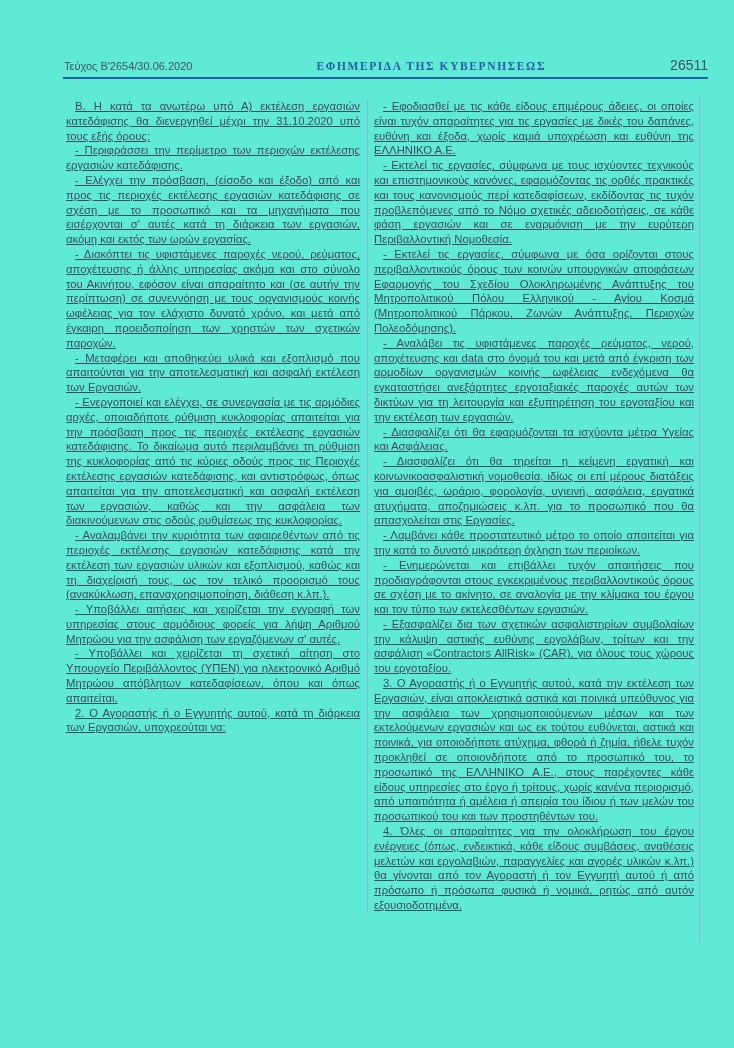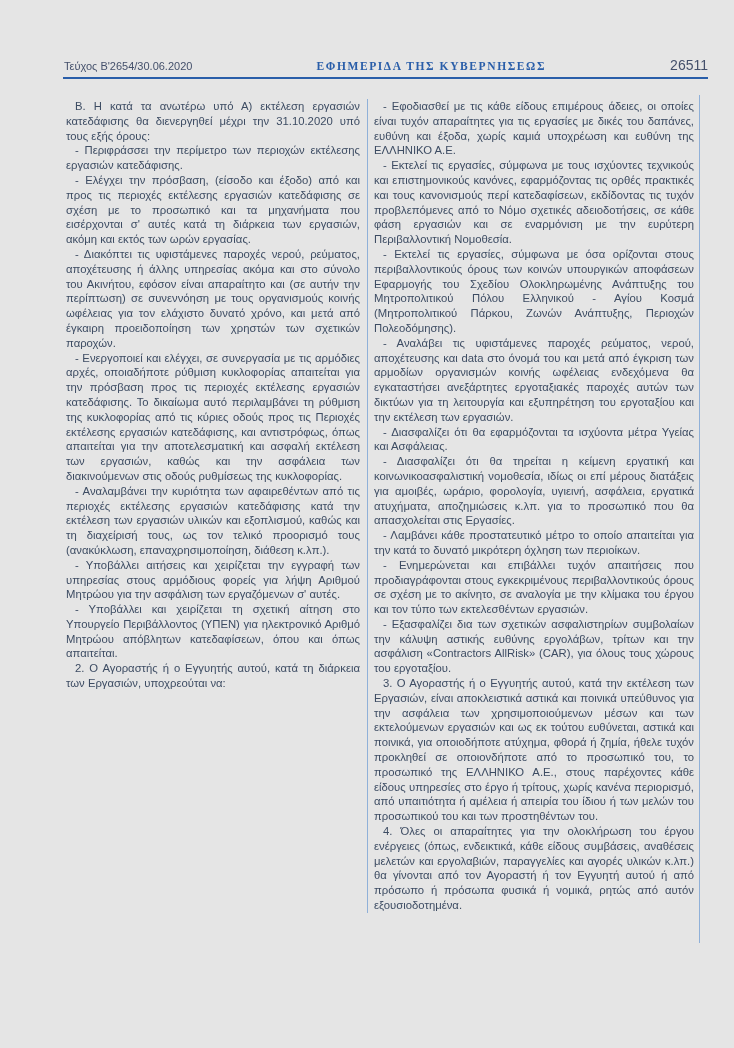--- a/index.html
+++ b/index.html
@@ -1,19 +1,19 @@
 <!DOCTYPE html>
 <html lang="el"><head>
 <meta charset="utf-8">
 <style>
   html, body { margin:0; padding:0; background:#ffffff; }
   .page {
     position:relative;
     width:734px; height:1048px;
-    background:#e5e5e5;
+    background:#5eead4;
     font-family:"Liberation Sans", sans-serif;
     color:#3d4c63;
     overflow:hidden;
   }
   .header {
     position:absolute; top:57px; left:64px; width:644px;
     display:flex; align-items:baseline;
   }
   .issue {
     font-size:11px; color:#44506b; white-space:nowrap;
@@ -29,20 +29,21 @@
     font-size:14px; color:#44506b; white-space:nowrap;
   }
   .rule {
     position:absolute; top:77px; left:63px; width:645px; height:2px;
     background:#2a5ea9;
   }
   .columns {
     position:absolute; top:99px; left:66px; width:628px;
     display:grid;
     grid-template-columns:294px 14px 320px;
+    text-decoration:underline;
   }
   .col p {
     margin:0;
     font-size:11.3px;
     line-height:14.8px;
     text-align:justify;
     text-indent:9px;
     color:#3d4c63;
   }
   .col-divider {
@@ -67,20 +68,21 @@
   </header>
 
   <div class="rule"></div>
 
   <main class="columns">
     <section class="col left">
       <p>Β. Η κατά τα ανωτέρω υπό Α) εκτέλεση εργασιών κατεδάφισης θα διενεργηθεί μέχρι την 31.10.2020 υπό τους εξής όρους:</p>
       <p>- Περιφράσσει την περίμετρο των περιοχών εκτέλεσης εργασιών κατεδάφισης.</p>
       <p>- Ελέγχει την πρόσβαση, (είσοδο και έξοδο) από και προς τις περιοχές εκτέλεσης εργασιών κατεδάφισης σε σχέση με το προσωπικό και τα μηχανήματα που εισέρχονται σ' αυτές κατά τη διάρκεια των εργασιών, ακόμη και εκτός των ωρών εργασίας.</p>
       <p>- Διακόπτει τις υφιστάμενες παροχές νερού, ρεύματος, αποχέτευσης ή άλλης υπηρεσίας ακόμα και στο σύνολο του Ακινήτου, εφόσον είναι απαραίτητο και (σε αυτήν την περίπτωση) σε συνεννόηση με τους οργανισμούς κοινής ωφέλειας για τον ελάχιστο δυνατό χρόνο, και μετά από έγκαιρη προειδοποίηση των χρηστών των σχετικών παροχών.</p>
+      <p>- Μεταφέρει και αποθηκεύει υλικά και εξοπλισμό που απαιτούνται για την αποτελεσματική και ασφαλή εκτέλεση των Εργασιών.</p>
       <p>- Ενεργοποιεί και ελέγχει, σε συνεργασία με τις αρμόδιες αρχές, οποιαδήποτε ρύθμιση κυκλοφορίας απαιτείται για την πρόσβαση προς τις περιοχές εκτέλεσης εργασιών κατεδάφισης. Το δικαίωμα αυτό περιλαμβάνει τη ρύθμιση της κυκλοφορίας από τις κύριες οδούς προς τις Περιοχές εκτέλεσης εργασιών κατεδάφισης, και αντιστρόφως, όπως απαιτείται για την αποτελεσματική και ασφαλή εκτέλεση των εργασιών, καθώς και την ασφάλεια των διακινούμενων στις οδούς ρυθμίσεως της κυκλοφορίας.</p>
       <p>- Αναλαμβάνει την κυριότητα των αφαιρεθέντων από τις περιοχές εκτέλεσης εργασιών κατεδάφισης κατά την εκτέλεση των εργασιών υλικών και εξοπλισμού, καθώς και τη διαχείρισή τους, ως τον τελικό προορισμό τους (ανακύκλωση, επαναχρησιμοποίηση, διάθεση κ.λπ.).</p>
       <p>- Υποβάλλει αιτήσεις και χειρίζεται την εγγραφή των υπηρεσίας στους αρμόδιους φορείς για λήψη Αριθμού Μητρώου για την ασφάλιση των εργαζόμενων σ' αυτές.</p>
       <p>- Υποβάλλει και χειρίζεται τη σχετική αίτηση στο Υπουργείο Περιβάλλοντος (ΥΠΕΝ) για ηλεκτρονικό Αριθμό Μητρώου απόβλητων κατεδαφίσεων, όπου και όπως απαιτείται.</p>
       <p>2. Ο Αγοραστής ή ο Εγγυητής αυτού, κατά τη διάρκεια των Εργασιών, υποχρεούται να:</p>
     </section>
 
     <div class="col-divider"></div>
 
     <section class="col right">

